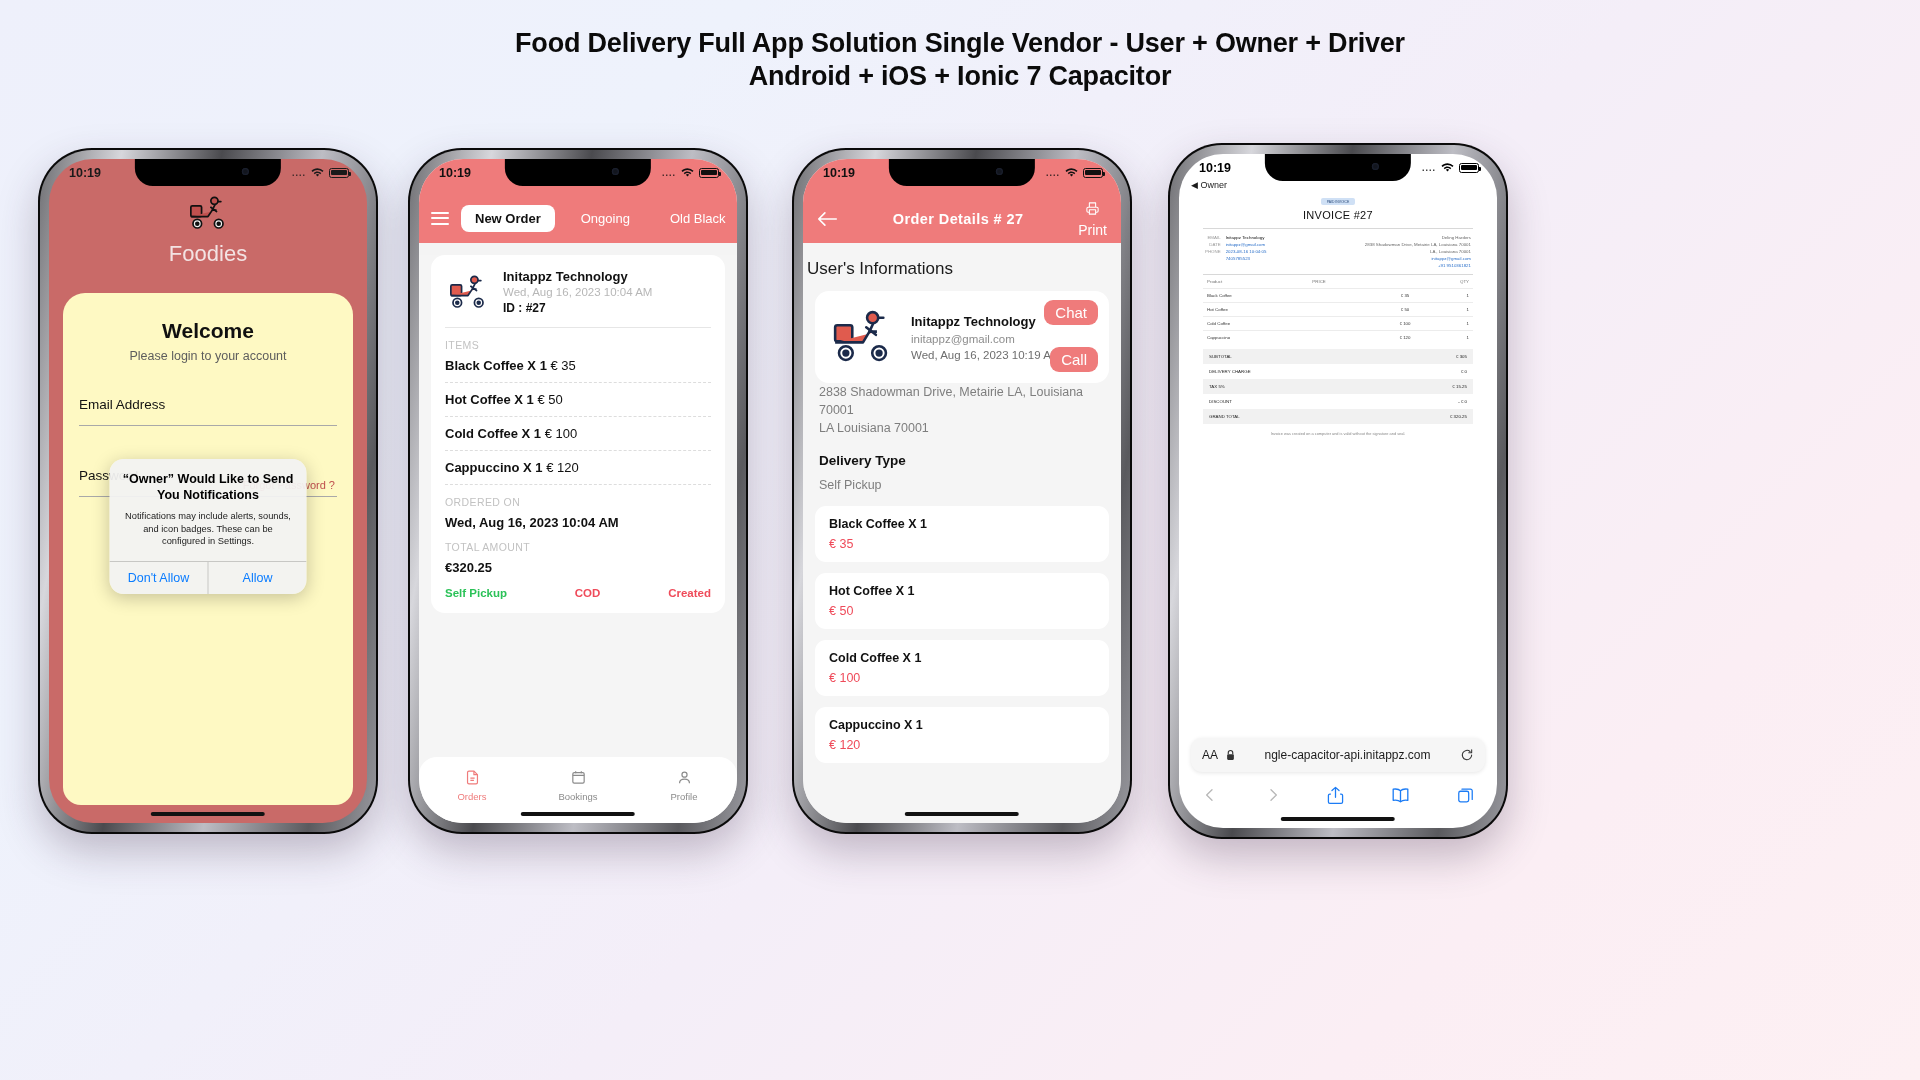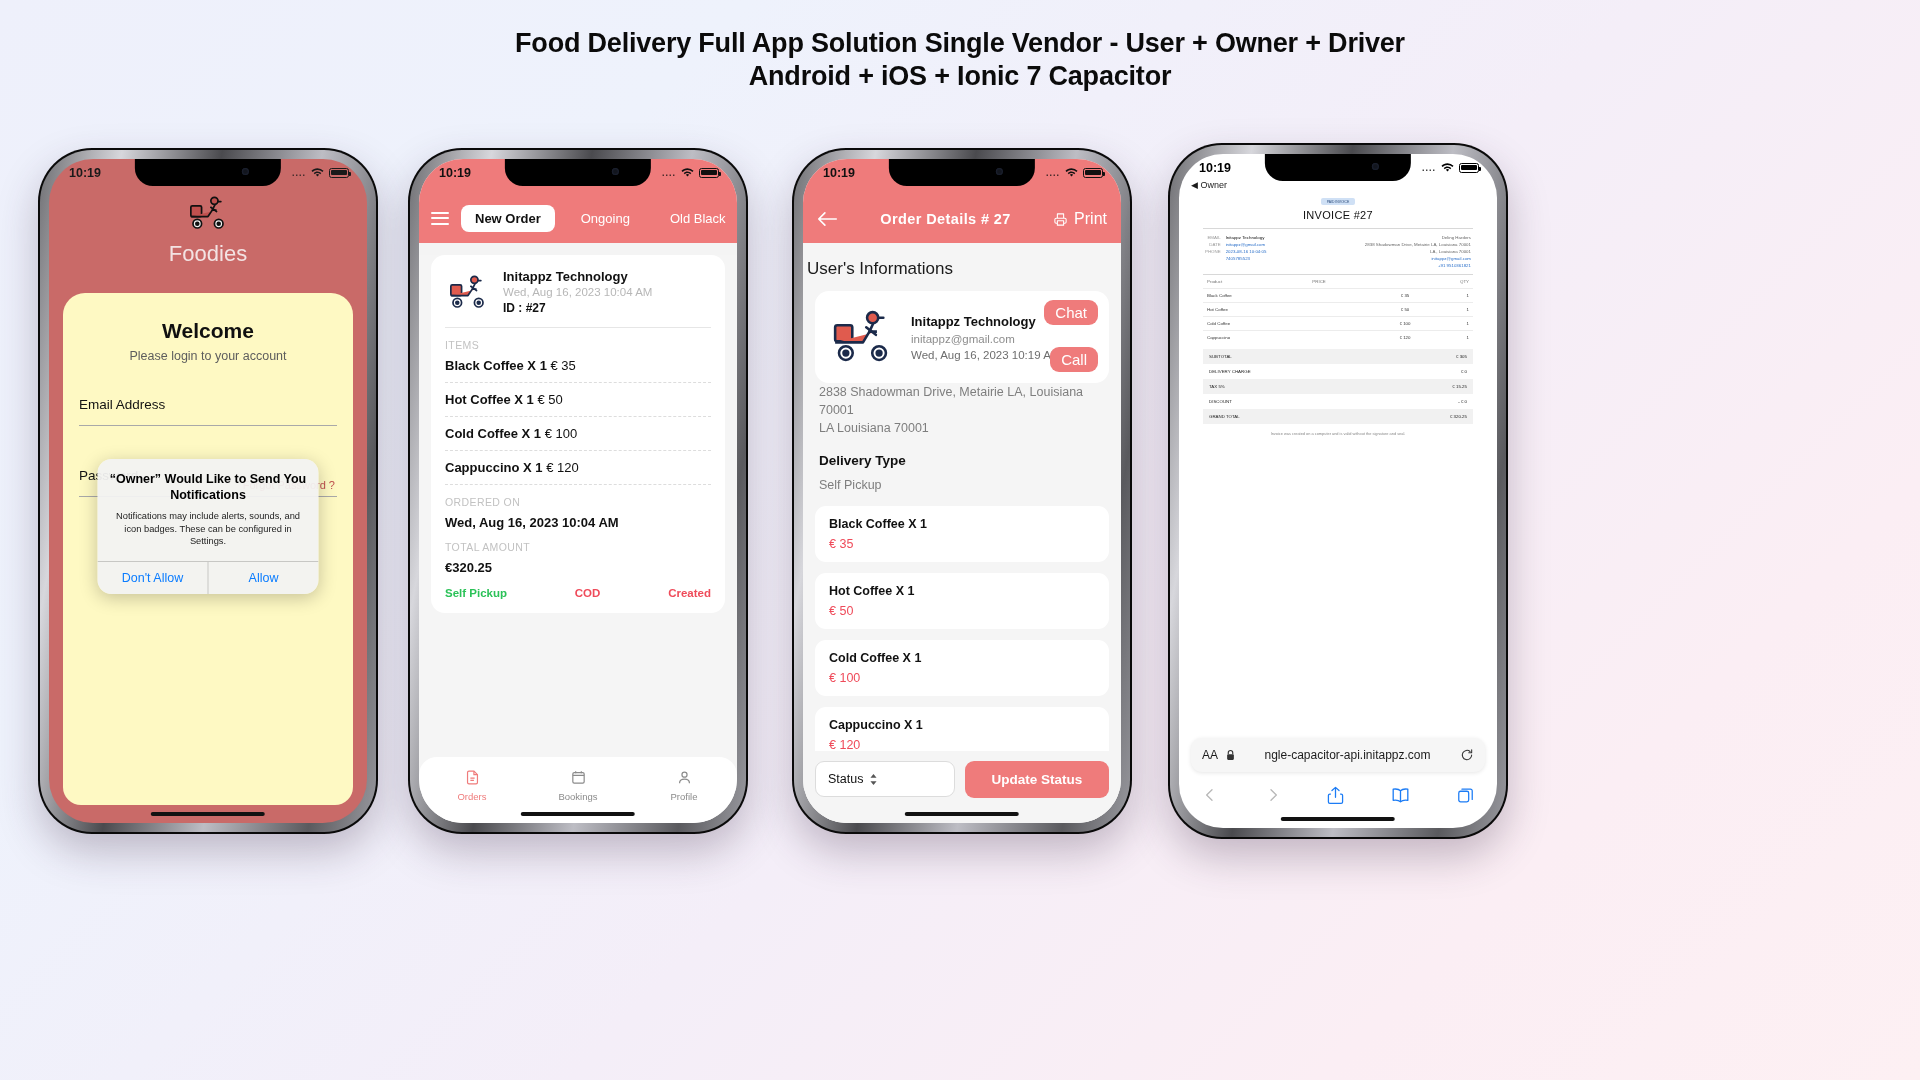--- a/index.html
+++ b/index.html
@@ -68,21 +68,21 @@
   }
   .p1-welcome { text-align:center; font-size: 21px; font-weight: bold; color:#101010; }
   .p1-sub { text-align:center; font-size: 12.5px; color:#5d5d5d; margin-top: 6px; }
   .p1-field { margin-top: 34px; }
   .p1-field label { display:block; font-size: 13.5px; color:#131313; }
   .p1-field .rule { height:1px; background:#a9a9a9; margin-top: 13px; }
   .p1-forgot { position:absolute; right:18px; top: 186px; font-size: 11px; color:#c0504e; }
 
   .alert {
     position: absolute; left: 50%; transform: translateX(-50%);
-    top: 300px; width: 221px; border-radius: 14px; overflow: hidden;
+    top: 300px; width: 197px; border-radius: 14px; overflow: hidden;
     background: rgba(242,242,242,0.94); z-index: 60;
     box-shadow: 0 4px 18px rgba(0,0,0,.22);
   }
   .alert-body { padding: 12px 12px 13px; text-align:center; }
   .alert-title { font-size: 12.5px; font-weight: bold; color:#000; line-height:1.28; }
   .alert-msg { font-size: 9.3px; color:#1c1c1c; line-height:1.35; margin-top: 7px; }
   .alert-actions { display:flex; border-top: 1px solid rgba(0,0,0,.18); }
   .alert-actions div {
     flex:1; text-align:center; padding: 9px 0; font-size: 12.5px; color:#0a7cff;
   }
@@ -116,21 +116,21 @@
     border-radius: 18px 18px 44px 44px; display:flex; z-index: 25;
   }
   .tabbar > div { flex:1; display:flex; flex-direction:column; align-items:center; justify-content:center; gap:5px;
      font-size: 9.5px; color:#8b8b8b; padding-bottom: 10px;}
   .tabbar > div.on { color:#ef7b7b; }
 
   
   #p3 { left: 792px; top: 148px; width: 340px; height: 686px; }
   .p3-bar { height: 84px; padding-top: 36px; display:flex; align-items:center; padding-inline: 14px; }
   .p3-title { flex:1; text-align:center; font-size: 14.5px; font-weight:bold; letter-spacing:.4px; }
-  .p3-print { display:flex; align-items:center; gap:6px; font-size:16px; }
+  .p3-print { display:flex; align-items:center; gap:6px; font-size:14px;flex-direction:column; }
   .p3-h { font-size: 17px; color:#1b1b1b; padding: 16px 4px 12px; }
   .user-card { margin: 0 12px; background:#fff; border-radius: 14px; padding: 12px; position:relative;
                display:flex; gap: 12px; align-items:center; min-height: 92px; }
   .u-name { font-size: 13px; font-weight:bold; color:#111; }
   .u-mail { font-size: 11.5px; color:#8d8d8d; margin-top:4px; }
   .u-date { font-size: 11.5px; color:#6e6e6e; margin-top:4px; }
   .pill { position:absolute; right: 11px; background:#ef7b7b; color:#fff;
           font-size: 15px; border-radius: 9px; padding: 4px 11px; }
   .sec-h { font-size: 13.5px; font-weight:bold; color:#111; padding: 16px 16px 8px; }
   .sec-t { font-size: 12.5px; color:#7e7e7e; padding: 0 16px; line-height: 1.45; }
@@ -417,29 +417,20 @@
         <div class="prod">
           <b>Cold Coffee X 1</b>
             <span>€ 100</span>
         </div>
         <div class="prod">
           <b>Cappuccino X 1</b>
             <span>€ 120</span>
         </div>
       </div>
 
-      <div class="p3-footer">
-        <div class="select">
-          <span>Status</span>
-          <svg width="9" height="13" viewBox="0 0 10 14">
-              <path d="M5 1L1.6 5h6.8zM5 13l-3.4-4h6.8z" fill="#555"></path>
-            </svg>
-        </div>
-        <div class="btn-update">Update Status</div>
-      </div>
       <div class="homebar"></div>
     </div>
   </div>
 
   <div class="phone" id="p4">
     <div class="screen p4-screen">
       <div class="notch">
           <span class="cam"></span>
         </div>
       <div class="statusbar p4-status">

